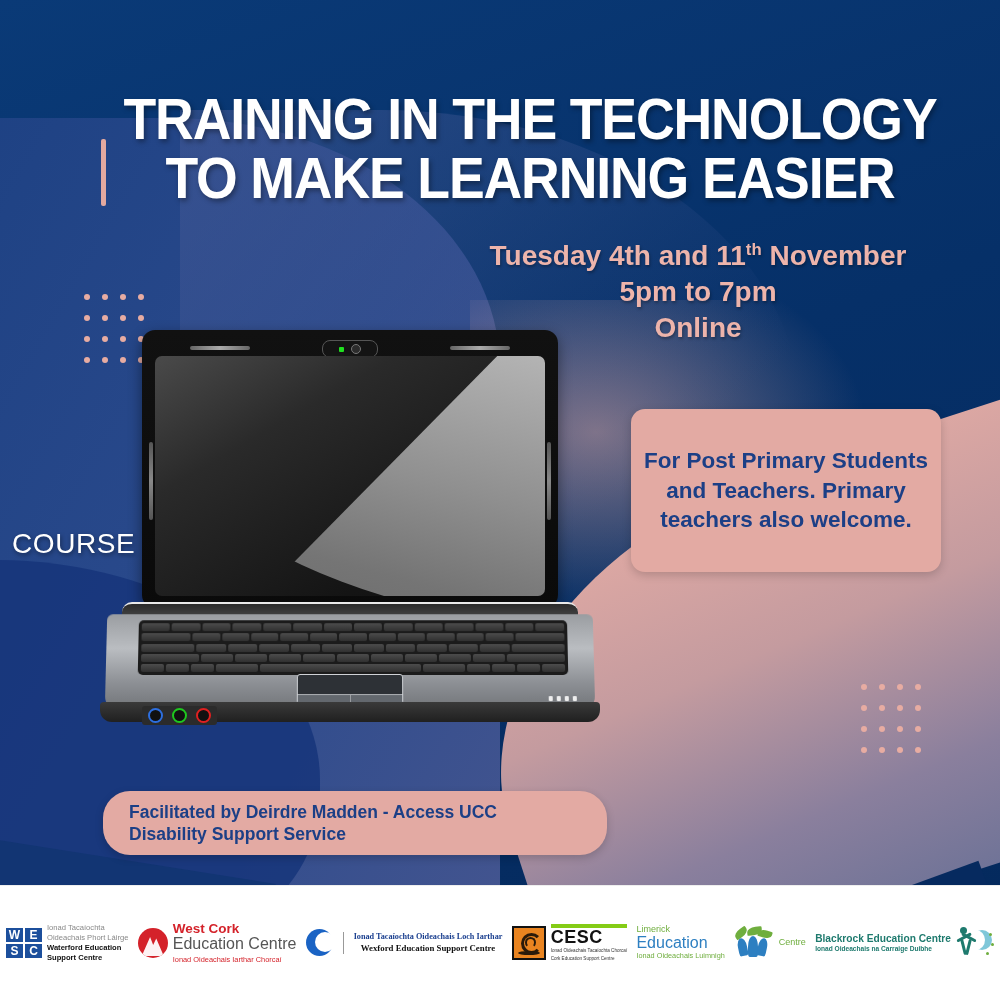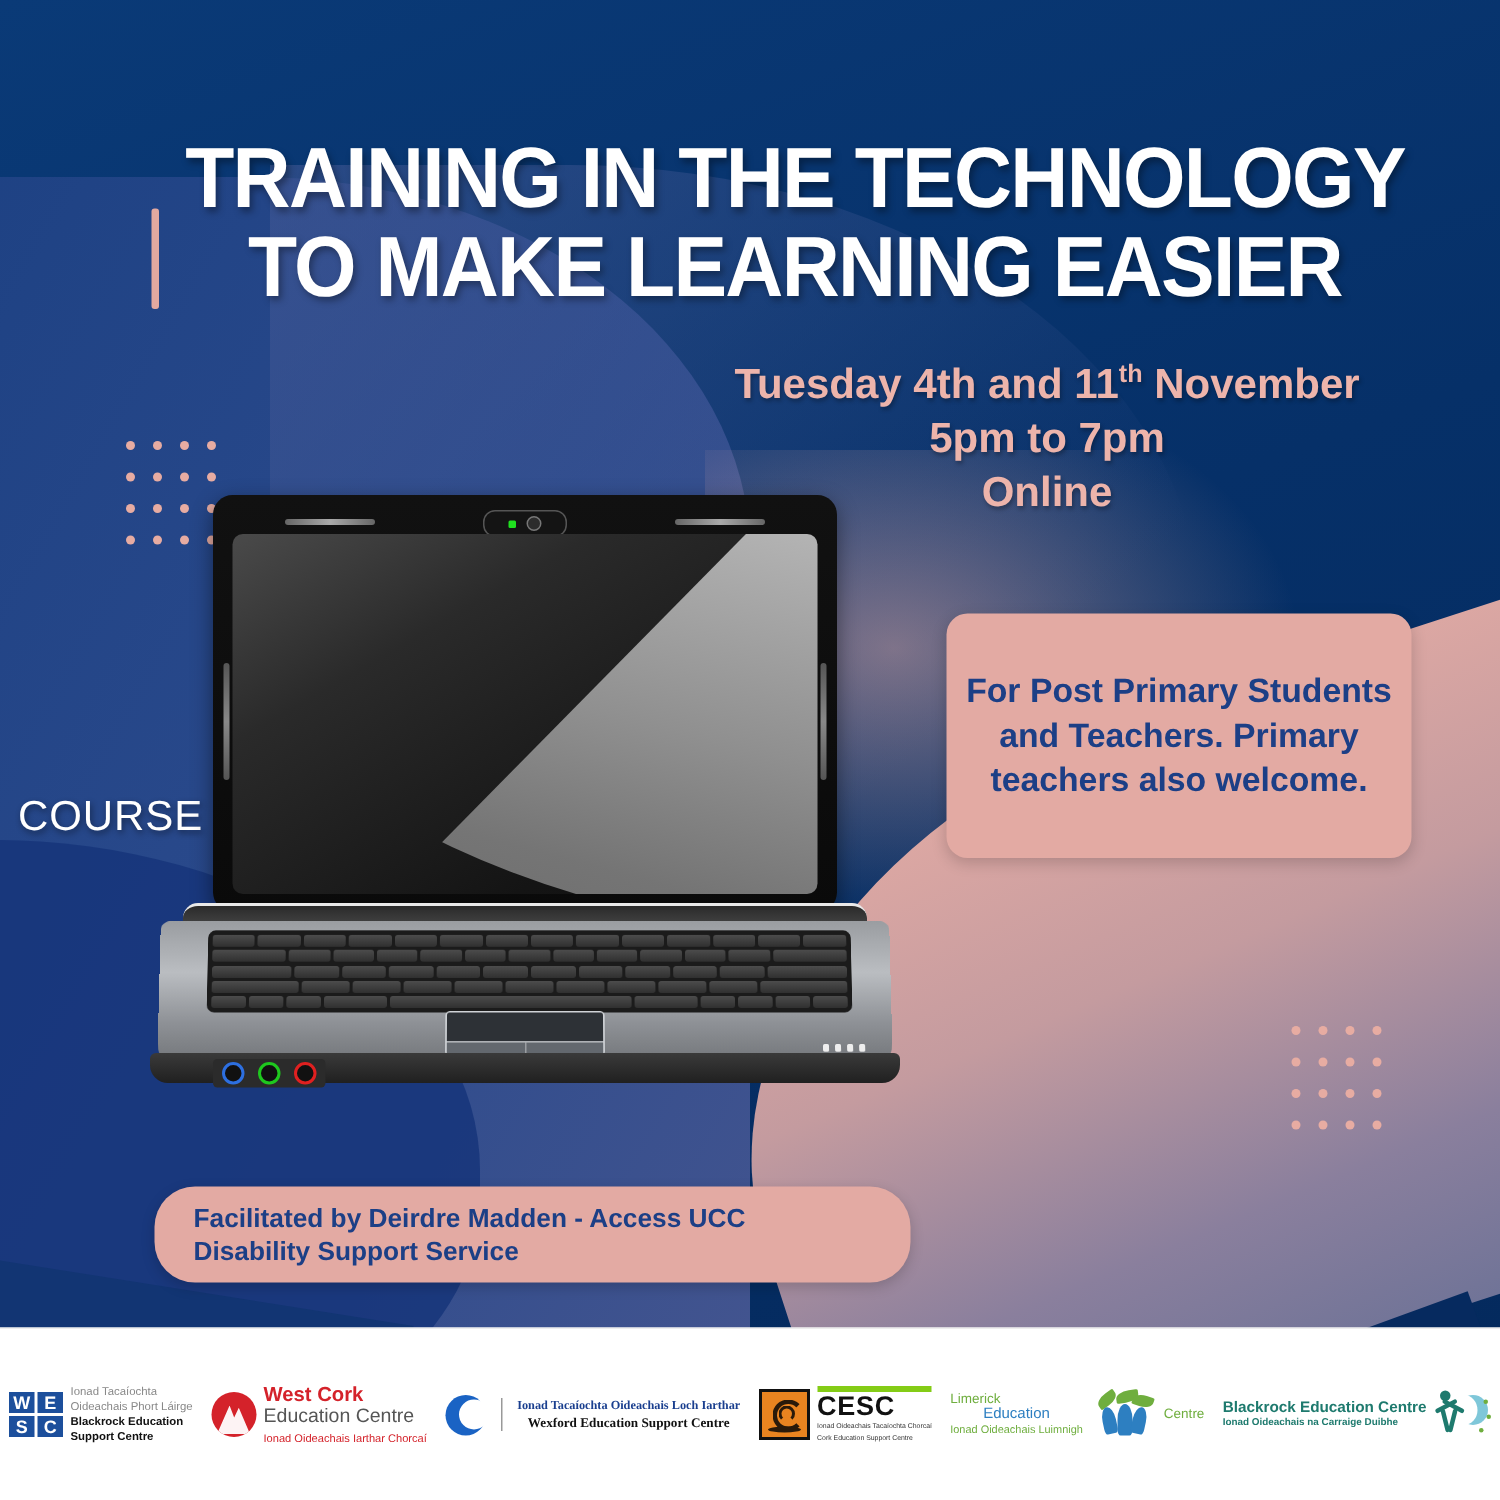--- a/index.html
+++ b/index.html
@@ -231,21 +231,21 @@
   .wf-ga{color:#888;}
   .wf-en{color:#111;font-weight:700;}
 
   
   .wc-mark{position:relative;width:30px;height:30px;border-radius:50%;
            background:#d4222a;overflow:hidden;}
   .wc-mark:after{content:"";position:absolute;left:4px;top:9px;width:22px;height:19px;
                  background:#fff;clip-path:polygon(0 100%,38% 0,52% 42%,66% 8%,100% 100%);
                  opacity:.95;}
   .wc-txt1{color:#d4222a;font-weight:700;font-size:13.5px;line-height:1;}
-  .wc-txt2{color:#555;font-size:13px;line-height:1.15;}
+  .wc-txt2{color:#555;font-size:16px;line-height:1.15;}
   .wc-txt3{color:#d4222a;font-size:7.4px;margin-top:2px;}
 
   
   .wx-mark{position:relative;width:27px;height:27px;border-radius:50%;
            background:#1a63c4;}
   .wx-mark:after{content:"";position:absolute;left:9px;top:3px;width:20px;height:20px;
                  border-radius:50%;background:#ffffff;}
   .wx-div{width:1px;height:22px;background:#999;margin:0 5px;}
   .wx-txt{font-family:"Liberation Serif",serif;text-align:center;}
   .wx-ga{color:#1a3f8f;font-size:8.2px;font-weight:700;line-height:1.25;}
@@ -259,21 +259,21 @@
   .cesc-mark .sp2{position:absolute;left:11px;top:9px;width:7px;height:7px;
                   border-radius:50%;border:2px solid #2a1a0a;border-bottom-color:transparent;}
   .cesc-mark .wv{position:absolute;left:4px;bottom:3px;width:22px;height:4px;
                  background:#2a1a0a;border-radius:50%;}
   .cesc-top{border-top:4px solid #84cc16;}
   .cesc-name{font-size:18px;font-weight:700;color:#111;letter-spacing:.5px;line-height:1;}
   .cesc-sub{font-size:4.6px;color:#333;line-height:1.35;margin-top:2px;}
 
   
   .lk-l{font-size:9px;color:#6fae3e;line-height:1.1;}
-  .lk-e{font-size:10px;color:#2d7fc1;line-height:1.05;text-align:center;}
+  .lk-e{font-size:16px;color:#2d7fc1;line-height:1.05;}
   .lk-c{font-size:9px;color:#6fae3e;line-height:1.1;text-align:right;}
   .lk-ga{font-size:7.3px;color:#6fae3e;line-height:1.2;margin-top:1px;}
   .lk-mark{position:relative;width:44px;height:32px;}
   .lk-mark .lf{position:absolute;background:#6fae3e;border-radius:60% 10% 60% 10%;}
   .lk-mark .bd{position:absolute;background:#2d7fc1;border-radius:50% 50% 20% 20%;}
 
   
   .br-t1{font-size:10.2px;font-weight:700;color:#1e7a6e;line-height:1.15;}
   .br-t2{font-size:6.6px;font-weight:700;color:#1e7a6e;line-height:1.2;}
   .br-mark{position:relative;width:38px;height:32px;}
@@ -484,21 +484,21 @@
       <div class="logo">
         <div class="wesc-mark">
           <div>W</div>
           <div>E</div>
           <div>S</div>
           <div>C</div>
         </div>
         <div class="wf-txt">
           <div class="wf-ga">Ionad Tacaíochta</div>
           <div class="wf-ga">Oideachais Phort Láirge</div>
-          <div class="wf-en">Blackrock Education</div>
+          <div class="wf-en">Waterford Education</div>
           <div class="wf-en">Support Centre</div>
         </div>
       </div>
 
       <div class="logo">
         <div class="wc-mark"></div>
         <div>
           <div class="wc-txt1">West Cork</div>
           <div class="wc-txt2">Education Centre</div>
           <div class="wc-txt3">Ionad Oideachais Iarthar Chorcaí</div>

